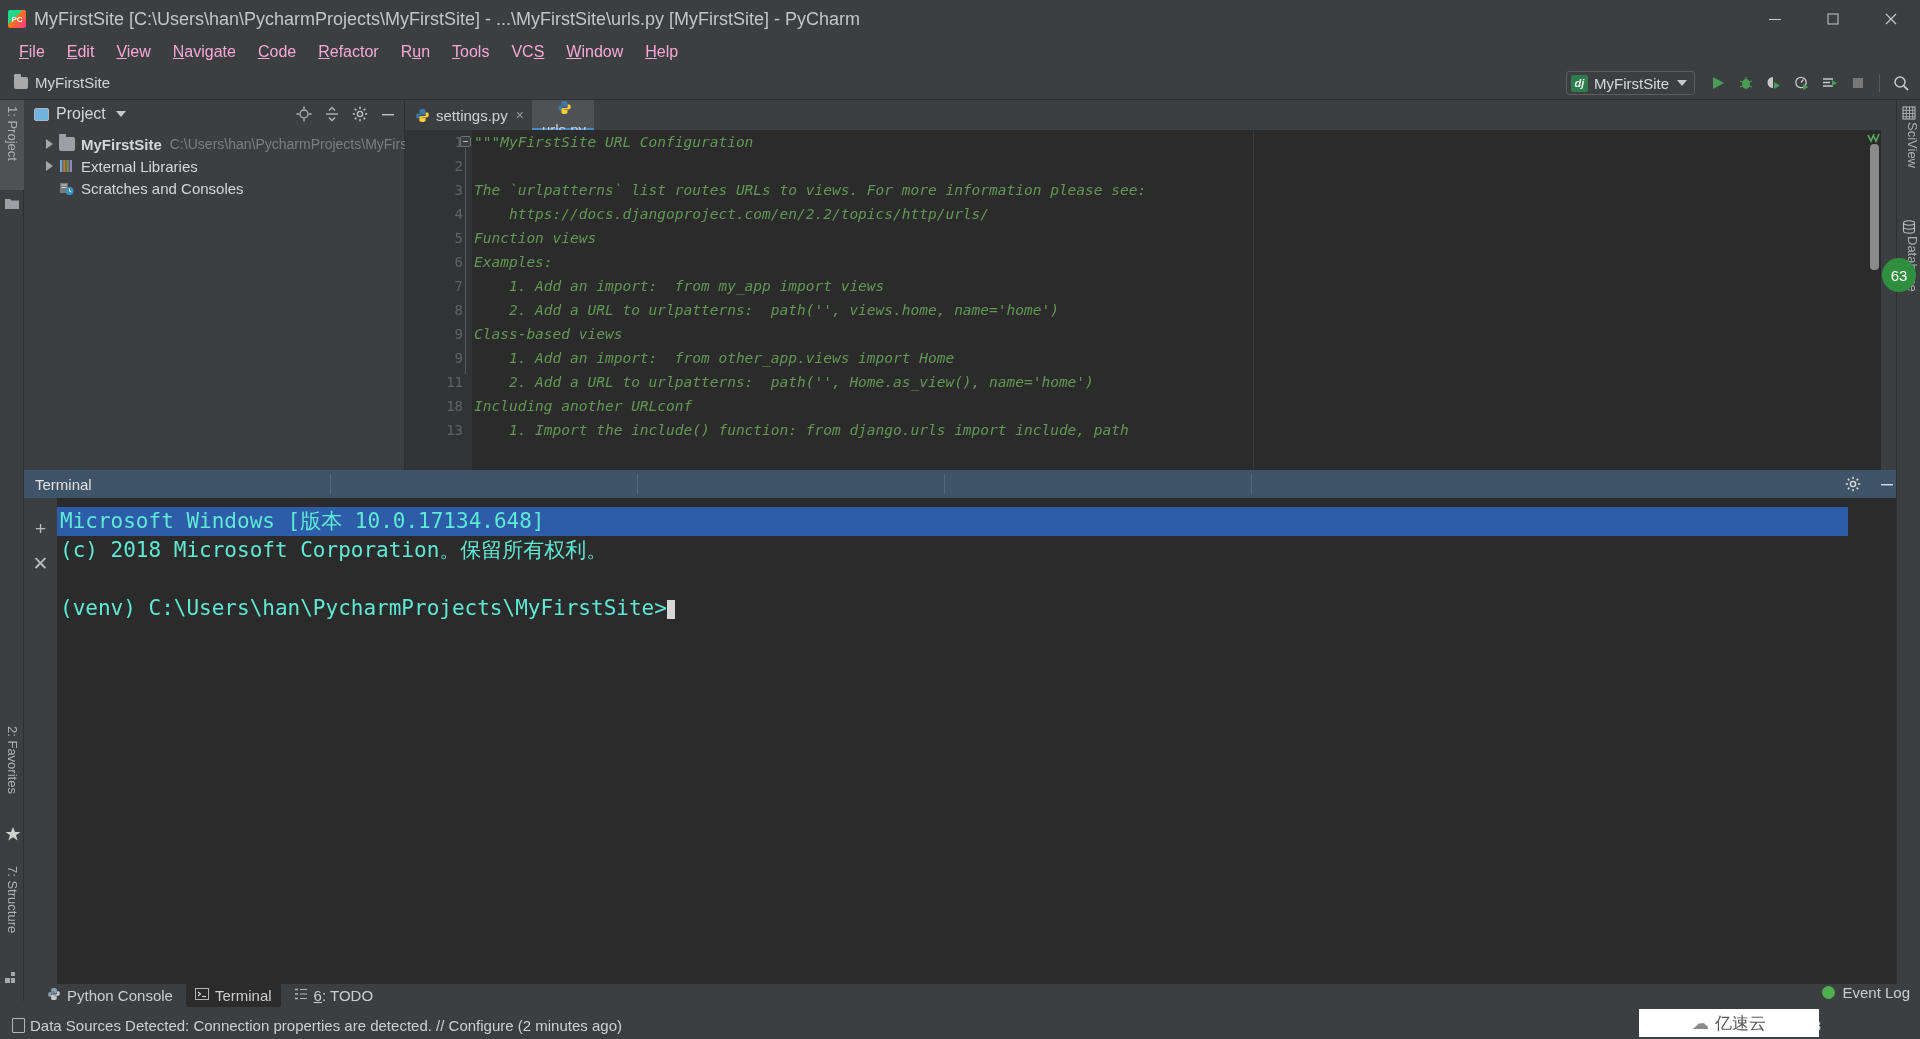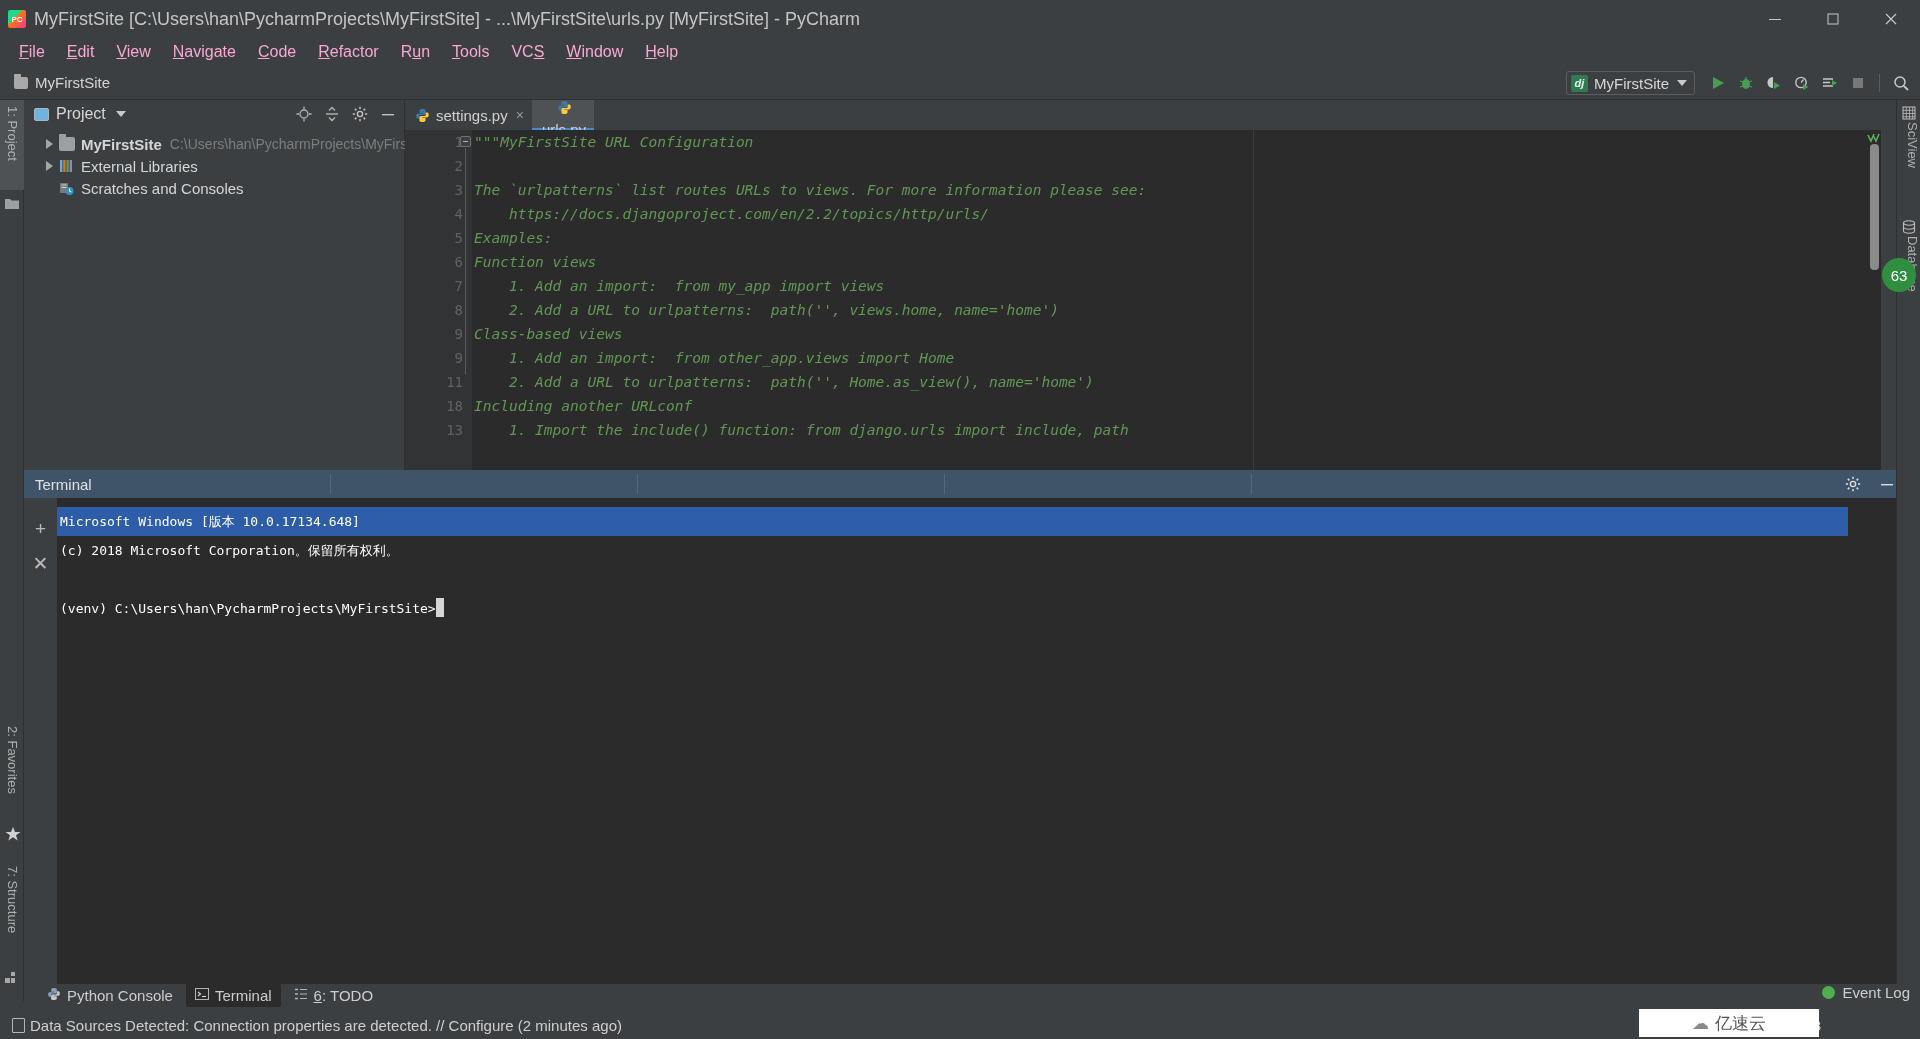--- a/index.html
+++ b/index.html
@@ -220,21 +220,21 @@
   .term-side-btn {
     width: 33px; height: 34px; display: flex; align-items: center; justify-content: center;
     color: #b9b9b9; font-size: 19px;
   }
   .term-body {
     position: absolute; left: 57px; top: 498px; width: 1848px; height: 503px;
     background: #2b2b2b; font-family: "DejaVu Sans Mono", monospace;
     padding-top: 9px;
   }
   .tline {
-    height: 29px; line-height: 29px; font-size: 13px; color: #ffffff; white-space: pre;
+    height: 29px; line-height: 29px; font-size: 21px; color: #5eead4; white-space: pre;
     padding-left: 3px;
   }
   .tsel-row { height: 29px; background: #2d5ca8; width: 1791px; }
   .tsel-row .tline { background: none; }
   .caret {
     display: inline-block; width: 8px; height: 19px; background: #d6d6d6;
     vertical-align: -4px;
   }
 
   
@@ -527,22 +527,22 @@
       <div class="fold-col">
         <div class="fold-mark"></div>
         <div class="fold-line"></div>
       </div>
 
       <div class="code-body">
         <div class="cline">"""MyFirstSite URL Configuration</div>
         <div class="cline"></div>
         <div class="cline">The `urlpatterns` list routes URLs to views. For more information please see:</div>
         <div class="cline url">    https://docs.djangoproject.com/en/2.2/topics/http/urls/</div>
+        <div class="cline">Function views</div>
         <div class="cline">Examples:</div>
-        <div class="cline">Function views</div>
         <div class="cline">    1. Add an import:  from my_app import views</div>
         <div class="cline">    2. Add a URL to urlpatterns:  path('', views.home, name='home')</div>
         <div class="cline">Class-based views</div>
         <div class="cline">    1. Add an import:  from other_app.views import Home</div>
         <div class="cline">    2. Add a URL to urlpatterns:  path('', Home.as_view(), name='home')</div>
         <div class="cline">Including another URLconf</div>
         <div class="cline">    1. Import the include() function: from django.urls import include, path</div>
       </div>
       <div class="rmargin"></div>
       <div class="scroll-vert"></div>

